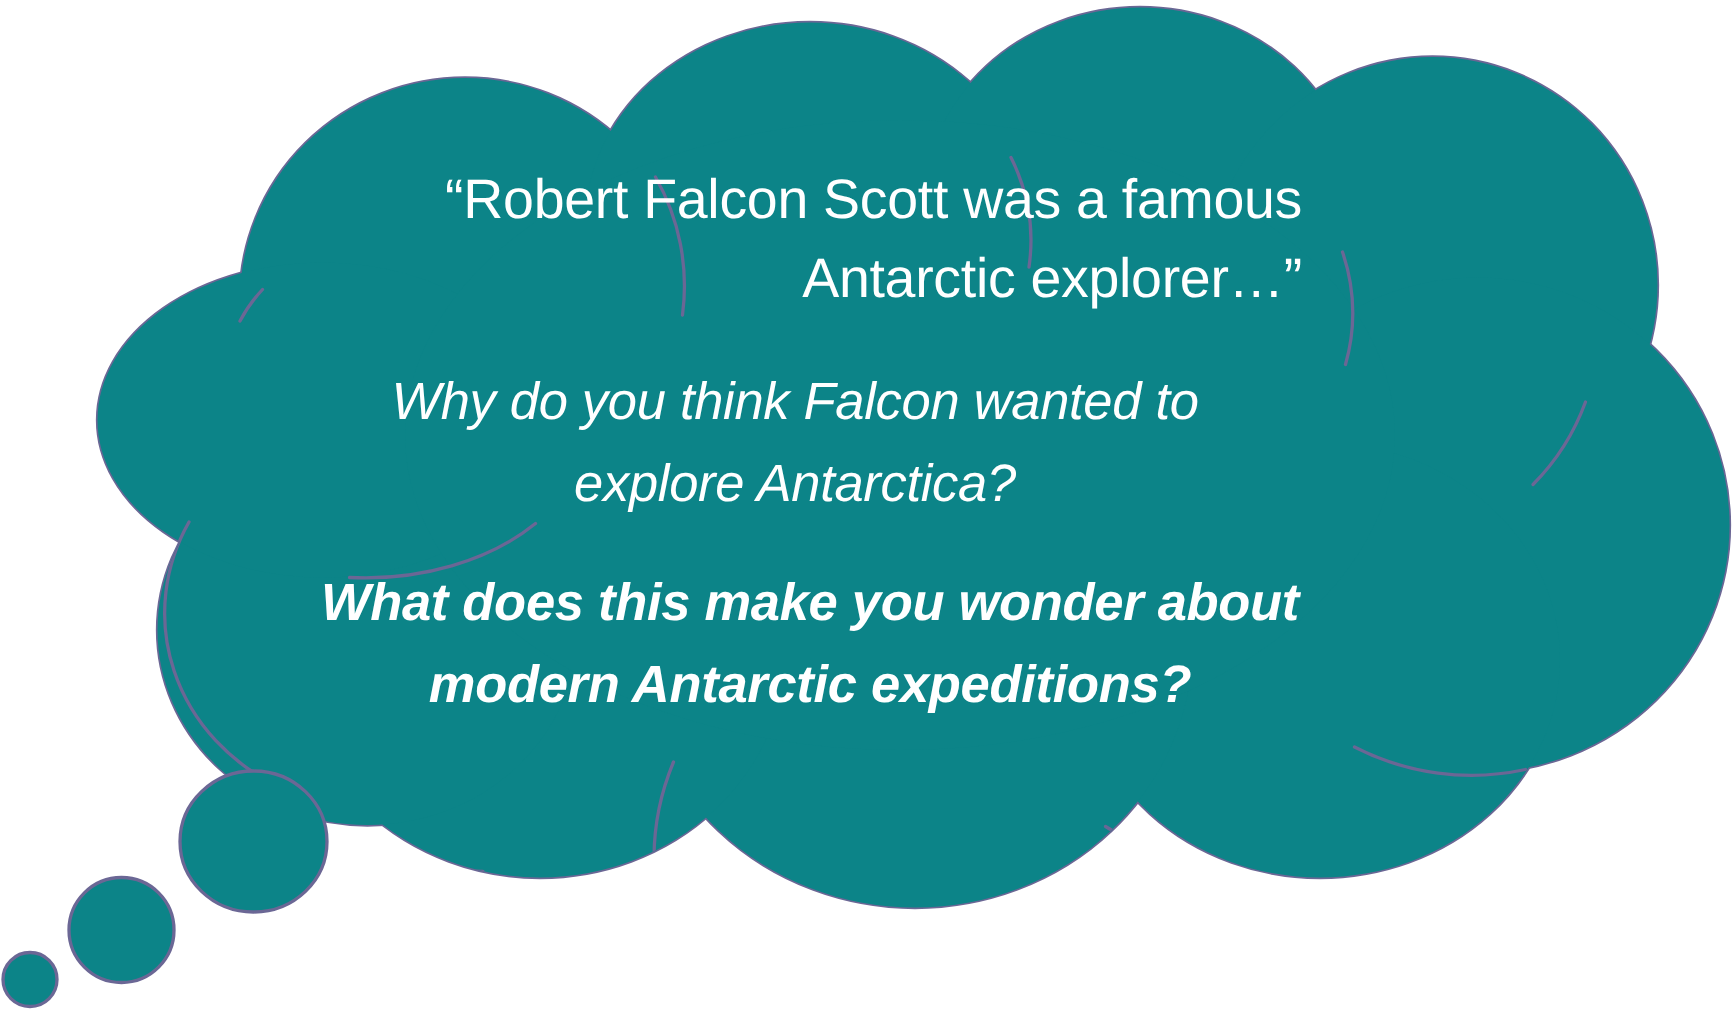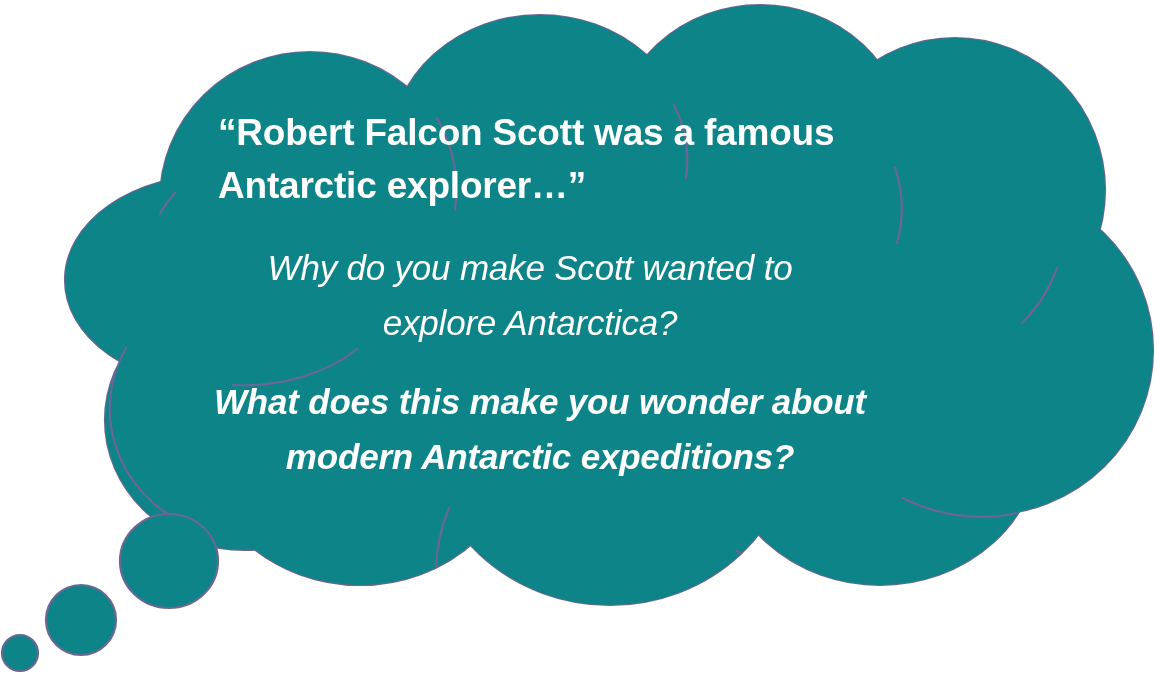--- a/index.html
+++ b/index.html
@@ -34,28 +34,28 @@
     height: 674px;
     pointer-events: none;
   }
   .para {
     position: absolute;
     color: #ffffff;
     font-family: "Liberation Sans", sans-serif;
     white-space: pre-line;
   }
   #quote-block {
-    left: 218px;
+    left: 228px;
     top: 106px;
     width: 640px;
     font-size: 37px;
     line-height: 53px;
     font-style: normal;
-    font-weight: 700;
-    text-align: left;
+    font-weight: 400;
+    text-align: right;
     letter-spacing: -0.2px;
   }
   #question-one {
     left: 200px;
     top: 240px;
     width: 660px;
     font-size: 35px;
     line-height: 55px;
     font-style: italic;
     font-weight: 400;
@@ -144,20 +144,20 @@
       <ellipse cx="169" cy="561" rx="49" ry="47"></ellipse>
       <ellipse cx="81" cy="620" rx="35" ry="35"></ellipse>
       <ellipse cx="20" cy="653" rx="18" ry="18"></ellipse>
     </g>
   </svg>
 
   <div id="text-layer">
     <div class="para" id="quote-block">“Robert Falcon Scott was a famous
 Antarctic explorer…”</div>
 
-    <div class="para" id="question-one">Why do you make Scott wanted to
+    <div class="para" id="question-one">Why do you think Falcon wanted to
 explore Antarctica?</div>
 
     <div class="para" id="question-two">What does this make you wonder about
 modern Antarctic expeditions?</div>
   </div>
 
 </div>
 
 </body></html>

